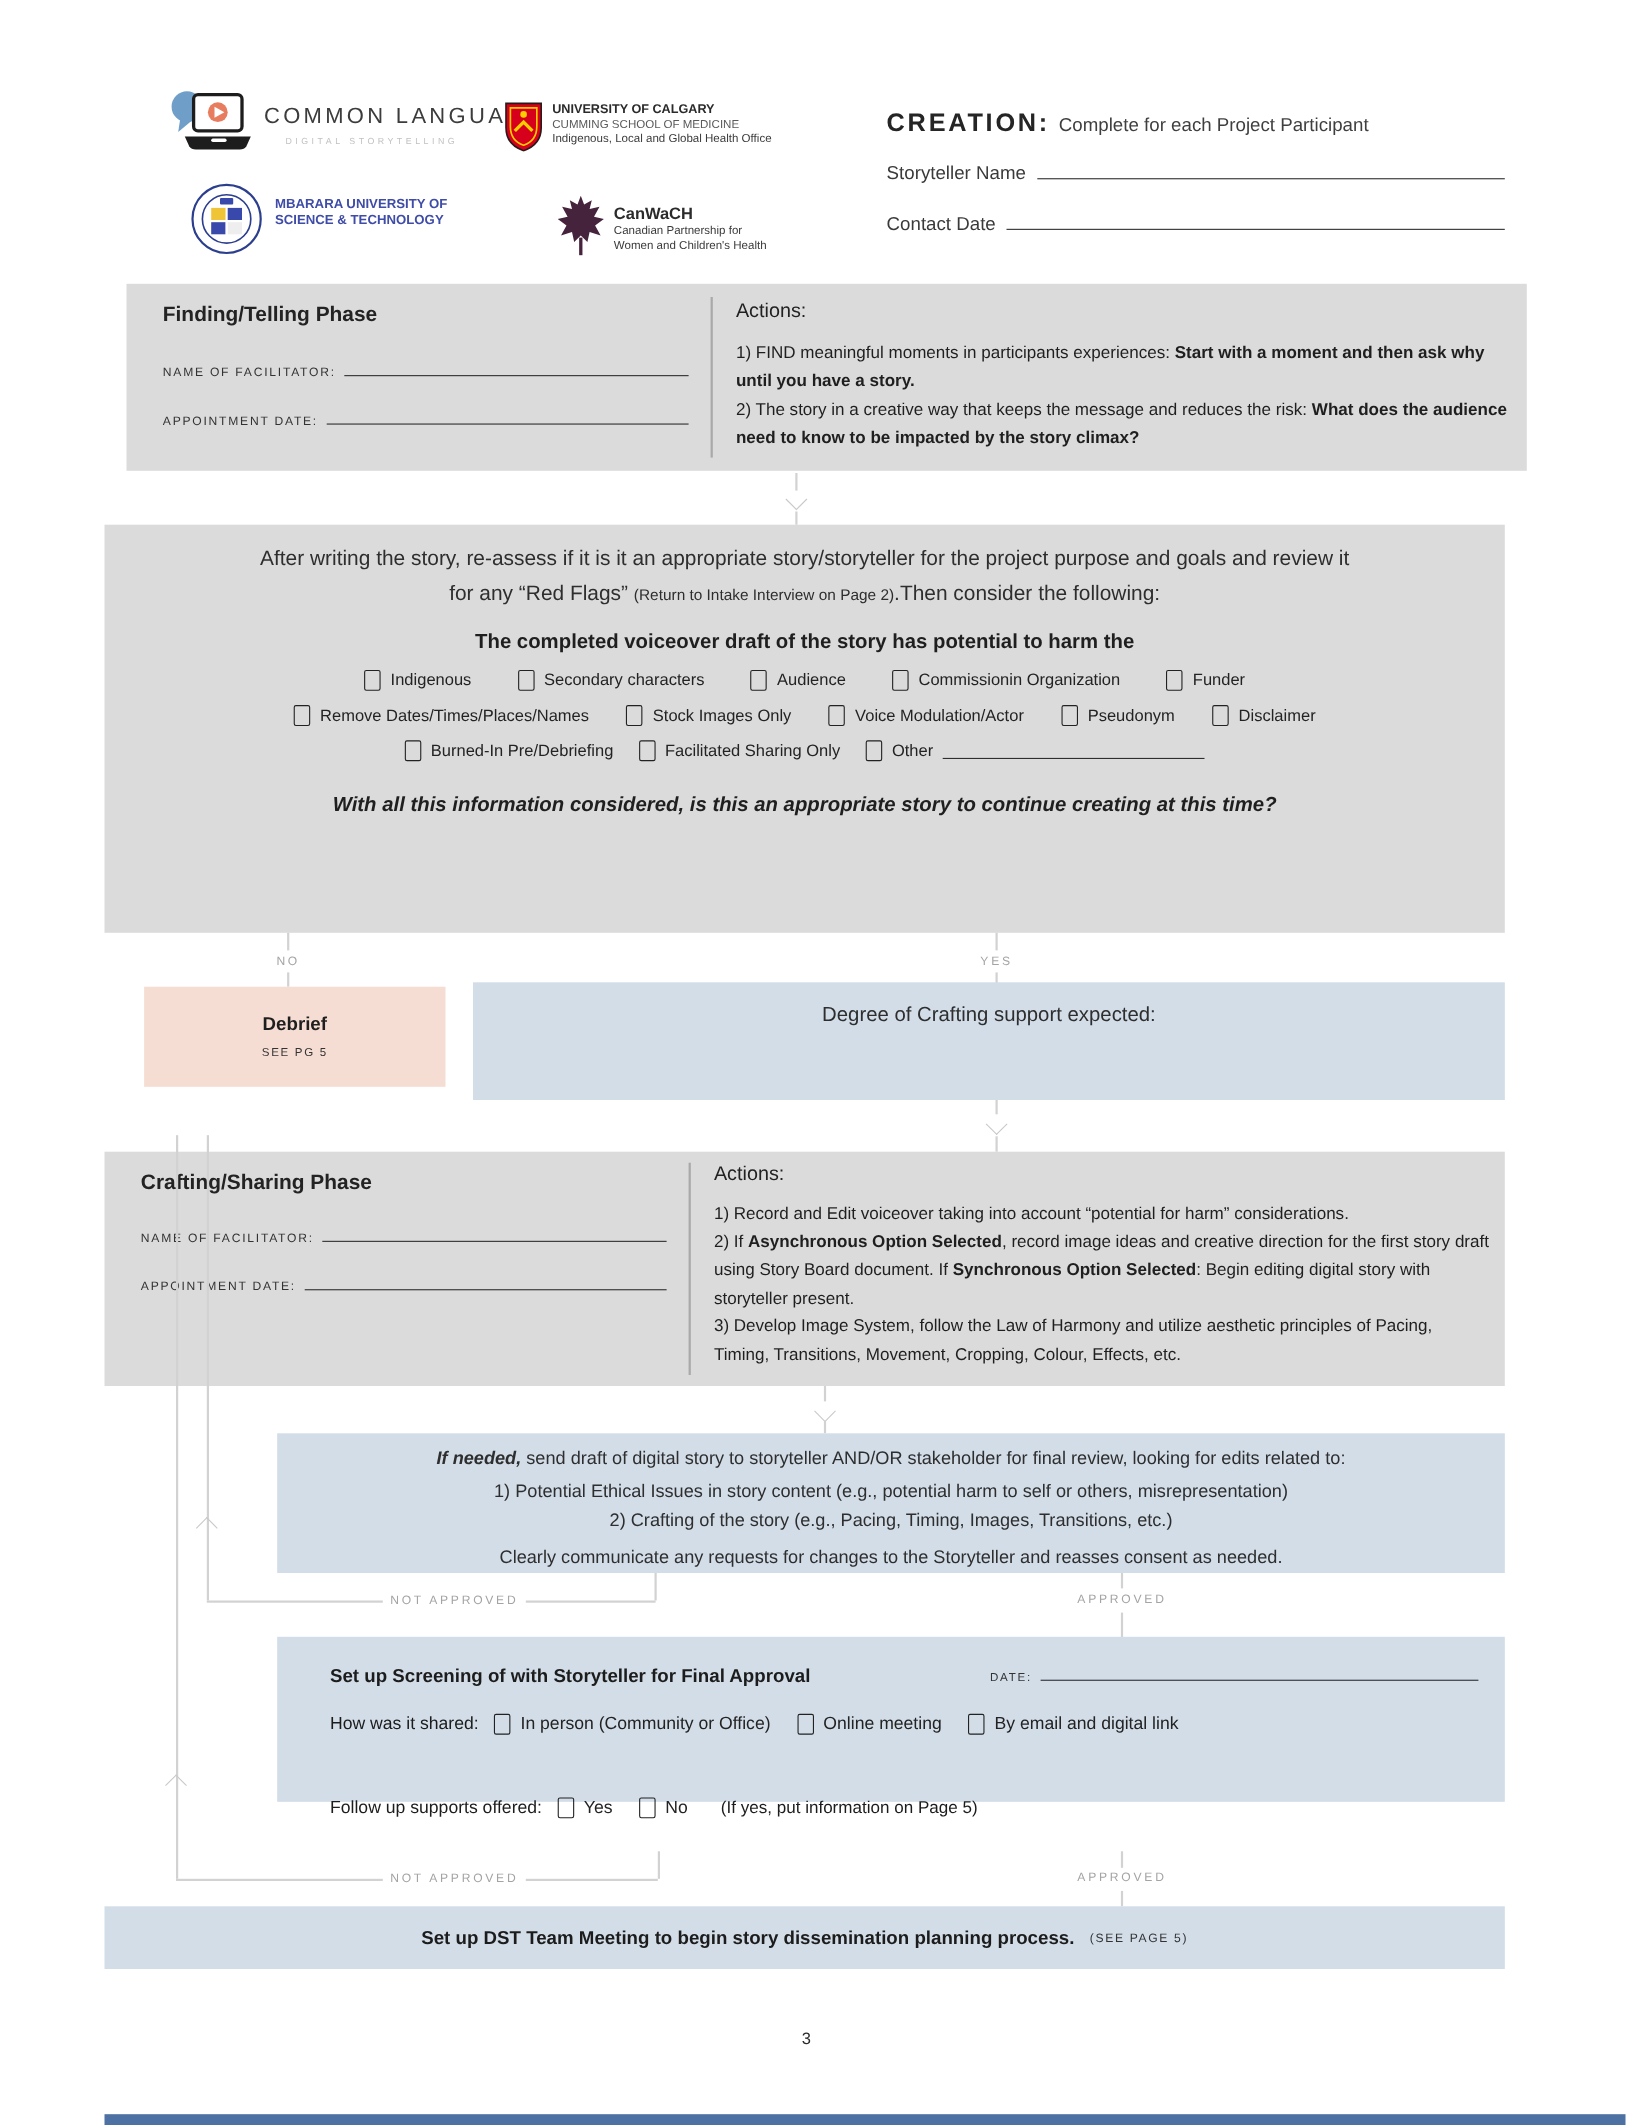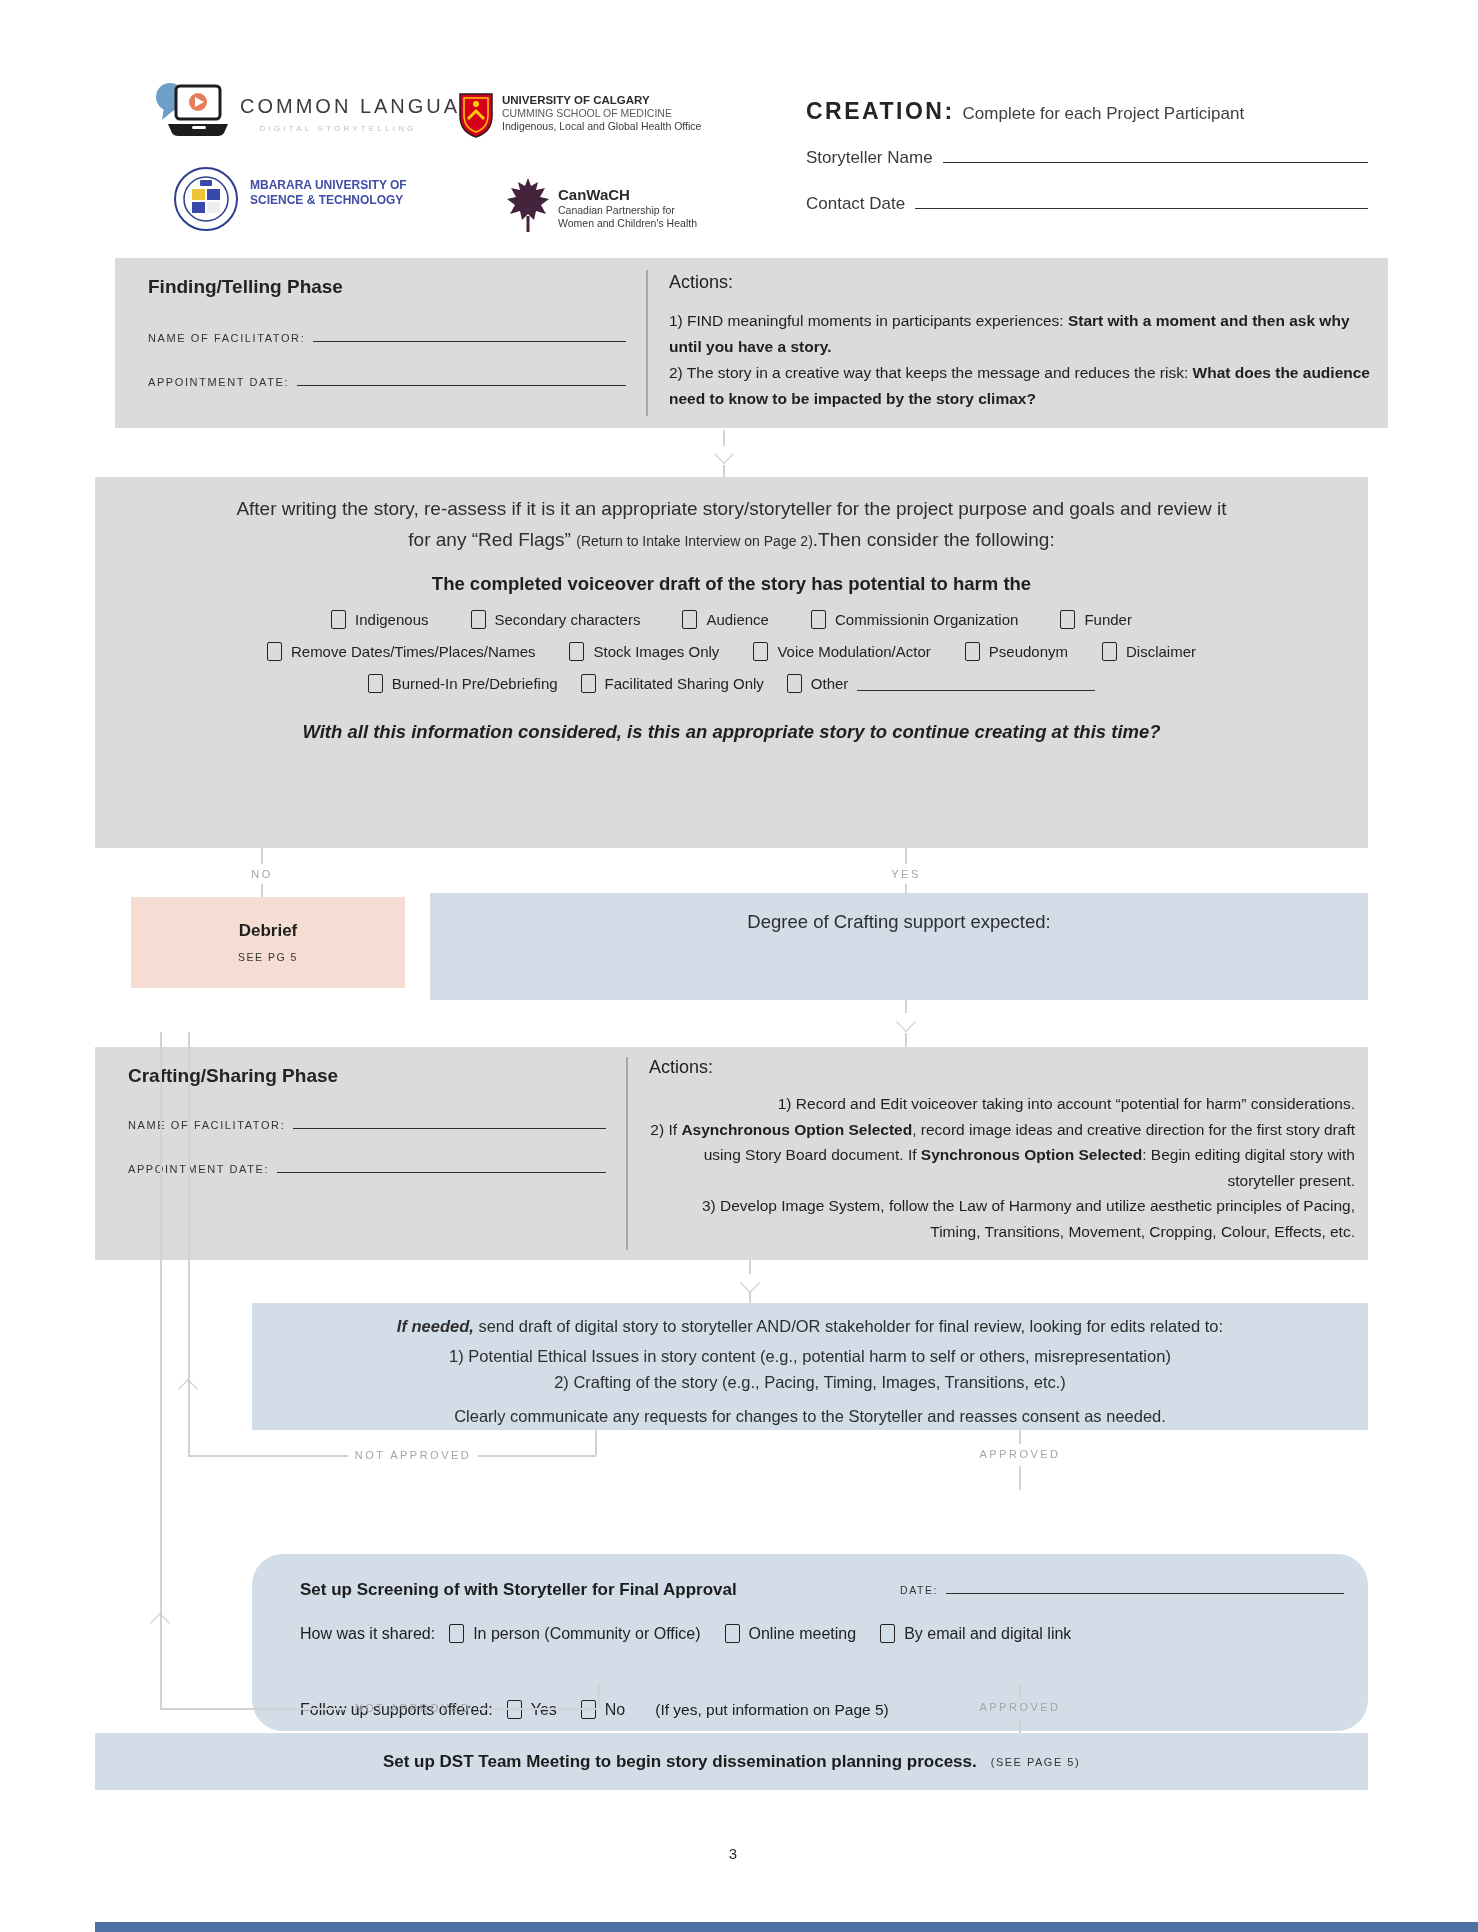--- a/index.html
+++ b/index.html
@@ -266,21 +266,21 @@
     <div class="abs phase-title" style="left:33px;top:18px;">Crafting/Sharing Phase</div>
     <div class="abs labelline" style="left:33px;top:68px;width:478px;">
       <span class="minilabel">NAME OF FACILITATOR:</span>
       <span class="fill-line"></span>
     </div>
     <div class="abs labelline" style="left:33px;top:112px;width:478px;">
       <span class="minilabel">APPOINTMENT DATE:</span>
       <span class="fill-line"></span>
     </div>
     <div class="abs actions-title" style="left:554px;top:10px;">Actions:</div>
-    <div class="abs actions-body" style="left:554px;top:44px;width:706px;line-height:25.5px;text-align:right;">
+    <div class="abs actions-body" style="left:554px;top:44px;width:706px;line-height:25.5px;">
       <p><span>1) Record and Edit voiceover taking into account “potential for harm” considerations.</span></p>
       <p><span>2) If </span><b>Asynchronous Option Selected</b><span>, record image ideas and creative direction for the first story draft using Story Board document. If </span><b>Synchronous Option Selected</b><span>: Begin editing digital story with storyteller present.</span></p>
       <p><span>3) Develop Image System, follow the Law of Harmony and utilize aesthetic principles of Pacing, Timing, Transitions, Movement, Cropping, Colour, Effects, etc.</span></p>
     </div>
   </div>
 
   <div class="vline" style="left:749px;top:1260px;height:14px;"></div>
   <div class="chev-down" style="left:743px;top:1276px;"></div>
   <div class="vline" style="left:749px;top:1292px;height:11px;"></div>
 
@@ -297,21 +297,21 @@
   </div>
 
   <div class="vline" style="left:595px;top:1430px;height:25px;"></div>
   <div class="hline" style="left:188px;top:1455px;width:160px;"></div>
   <div class="hline" style="left:478px;top:1455px;width:118px;"></div>
   <div class="flowlabel" style="left:413px;top:1449px;">NOT APPROVED</div>
   <div class="vline" style="left:1019px;top:1430px;height:14px;"></div>
   <div class="flowlabel" style="left:1020px;top:1448px;">APPROVED</div>
   <div class="vline" style="left:1019px;top:1466px;height:24px;"></div>
 
-  <div class="abs bluebox" style="left:252px;top:1554px;width:1116px;height:177px;border-radius:31px;">
+  <div class="abs bluebox" style="left:252px;top:1488px;width:1116px;height:150px;">
     <div class="abs scr-title" style="left:48px;top:26px;">Set up Screening of with Storyteller for Final Approval</div>
     <div class="abs dategroup" style="left:648px;top:26px;width:444px;">
       <span class="minilabel" style="font-size:10.5px;">DATE:</span>
       <span class="fill-line"></span>
     </div>
     <div class="abs scr-row" style="left:48px;top:70px;">
       <span class="rowlabel">How was it shared:</span>
       <span class="cbitem">
           <span class="cb"></span>
           <span>In person (Community or Office)</span>

